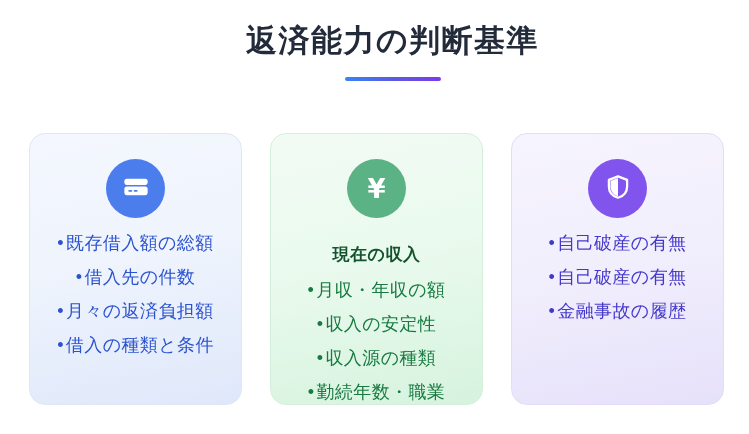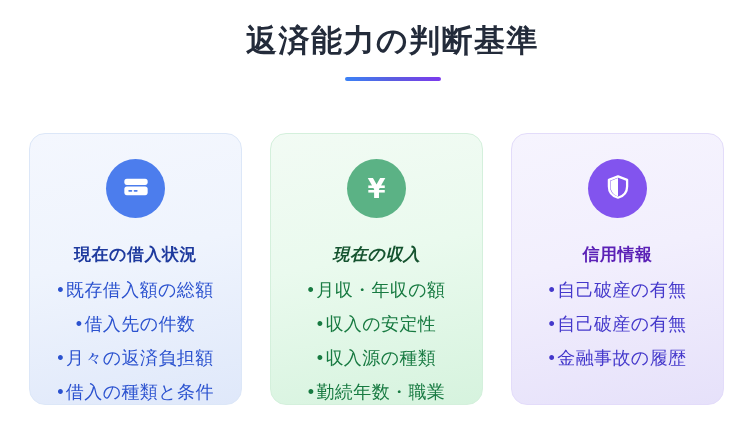--- a/index.html
+++ b/index.html
@@ -95,21 +95,21 @@
   }
 
   .card-title {
     font-size: 17px;
     font-weight: bold;
     margin: 27px 0 0 0;
     letter-spacing: 0.5px;
     line-height: 1.2;
   }
   .card.blue   .card-title { color: #1e3a9e; }
-  .card.green  .card-title { color: #15532f; font-style: italic; }
+  .card.green  .card-title { color: #15532f; }
   .card.purple .card-title { color: #5b21b6; }
 
   .card-list {
     list-style: none;
     margin: 16px 0 0 0;
     padding: 0;
   }
   .card-list li {
     font-size: 18px;
     line-height: 1;
@@ -140,21 +140,20 @@
       <div class="icon-badge blue">
         <span>
           <svg width="28" height="28" viewBox="0 0 24 24" aria-hidden="true">
             <rect x="2" y="5" width="20" height="5.2" rx="2.2" fill="#ffffff"></rect>
             <rect x="2" y="11.6" width="20" height="7.4" rx="2.2" fill="#ffffff"></rect>
             <rect x="5.4" y="14.6" width="3.4" height="1.5" rx="0.7" fill="#4c7ded"></rect>
             <rect x="10" y="14.6" width="3.4" height="1.5" rx="0.7" fill="#4c7ded"></rect>
           </svg>
         </span>
       </div>
-      <p class="card-title">現在の借入状況</p>
       <ul class="card-list">
         <li><span class="bullet-dot">•</span><span>既存借入額の総額</span></li>
         <li><span class="bullet-dot">•</span><span>借入先の件数</span></li>
         <li><span class="bullet-dot">•</span><span>月々の返済負担額</span></li>
         <li><span class="bullet-dot">•</span><span>借入の種類と条件</span></li>
       </ul>
     </div>
 
     <div class="card green">
       <div class="icon-badge green">
@@ -171,21 +170,20 @@
 
     <div class="card purple">
       <div class="icon-badge purple">
         <span>
           <svg width="26" height="26" viewBox="0 0 24 24" aria-hidden="true">
             <path d="M12 2.2 20.4 5.4v6.1c0 5.1-3.4 9-8.4 10.4C7 20.5 3.6 16.6 3.6 11.5V5.4L12 2.2z" fill="none" stroke="#ffffff" stroke-width="2.1" stroke-linejoin="round"></path>
             <path d="M12 3.6V20.6C7.9 19.3 5.1 15.9 5.1 11.5V6.4L12 3.6z" fill="#ffffff"></path>
           </svg>
         </span>
       </div>
-      <p class="card-title">信用情報</p>
       <ul class="card-list">
         <li><span class="bullet-dot">•</span><span>自己破産の有無</span></li>
         <li><span class="bullet-dot">•</span><span>自己破産の有無</span></li>
         <li><span class="bullet-dot">•</span><span>金融事故の履歴</span></li>
       </ul>
     </div>
 
   </div>
 </div>
 

